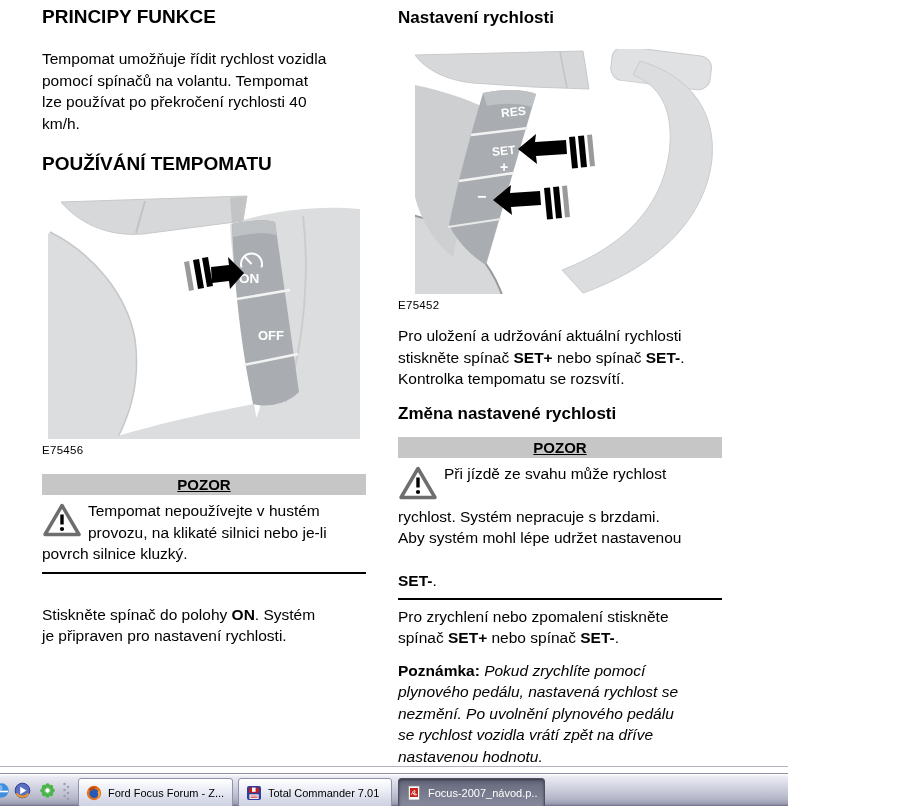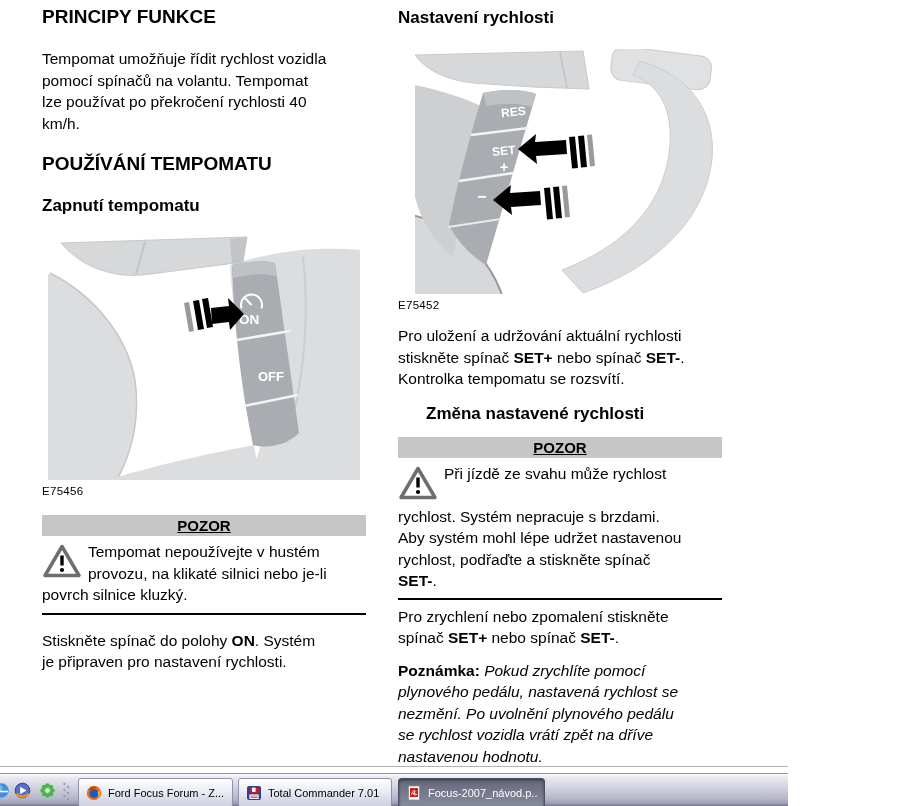--- a/index.html
+++ b/index.html
@@ -10,37 +10,37 @@
   }
   .col { position:absolute; top:0; }
   .col-left  { left:42px;  width:324px; }
   .col-right { left:398px; width:324px; }
   h1.doc-h1 { font-size:19px; line-height:22px; font-weight:bold; }
   .col-left h1.first { margin-top:6px; }
   .col-left h1.second { margin-top:19px; }
   h2.doc-h2 { font-size:17px; line-height:20px; font-weight:bold; }
   .col-left h2 { margin-top:21px; }
   .col-right h2.first { margin-top:8px; }
-  .col-right h2.mid { margin-top:14px;margin-left:28px; }
+  .col-right h2.mid { margin-top:14px; }
   p.body { font-size:15.5px; line-height:21.5px; }
   .col-left p.intro { margin-top:20px; }
   .figure { display:block; }
   .fig1 { margin-top:19px; margin-left:6px; }
   .fig2 { margin-top:21px; margin-left:17px; }
   .caption { font-size:11.5px; line-height:12px; margin-top:1px; letter-spacing:.3px; }
   .warnbar {
     margin-top:18px; height:21px; line-height:21px; text-align:center;
     background:var(--warning-header-bg,#c6c6c6); font-size:15px; font-weight:bold;text-decoration:underline;
   }
   .col-right .warnbar { margin-top:13px; }
   .warnbody { margin-top:5px; font-size:15.5px; line-height:21.5px; overflow:visible; }
   .warn-tri { float:left; width:40px; height:37px; margin:2px 6px 0 0; }
   .rule { border:none; border-top:2px solid #000; margin-top:7px; width:100%; }
   .col-right .rule { margin-top:6px; }
-  p.after-rule { margin-top:15px; }
+  p.after-rule { margin-top:30px; }
   .col-right p.note { margin-top:11px; }
   .col-right p.p3 { margin-top:14px; }
   .col-right p.p4 { margin-top:6px; }
   .b { font-weight:bold; }
   .i { font-style:italic; }
   .figtxt { font-family:"Liberation Sans","DejaVu Sans",sans-serif; font-weight:bold; fill:#fff; }
   
   .win-edge { position:absolute; left:0; top:766px; width:788px; height:1px; background:#b2b2bc; }
   
   .taskbar {
@@ -74,21 +74,20 @@
 </style>
 </head>
 <body>
 
 <div class="screen">
 
   <div class="col col-left">
     <h1 class="doc-h1 first">PRINCIPY FUNKCE</h1>
     <p class="body intro"><span>Tempomat umožňuje řídit rychlost vozidla</span><br><span>pomocí spínačů na volantu. Tempomat</span><br><span>lze používat po překročení rychlosti 40</span><br><span>km/h.</span></p>
     <h1 class="doc-h1 second">POUŽÍVÁNÍ TEMPOMATU</h1>
-    <h2 class="doc-h2">Zapnutí tempomatu</h2>
 
     <div class="figure fig1">
       <svg width="312" height="245" viewBox="0 0 312 245">
         <path d="M182,30 C224,17 264,11 312,15 L312,245 L194,245 C209,227 216,211 212,195 C198,141 185,88 182,30 Z" fill="#dcddde"></path>
         <path d="M255,22 C262,80 256,150 238,208" stroke="#cbccce" fill="none" stroke-width="2"></path>
         <path d="M2,38 C46,60 79,101 87,145 C92,182 85,215 69,245 L0,245 L0,40 Z" fill="#dcddde"></path>
         <path d="M2,38 C46,60 79,101 87,145 C92,182 85,215 69,245" stroke="#c6c7c9" stroke-width="1.5" fill="none"></path>
         <path d="M60,245 C122,226 166,218 206,210 L212,245 Z" fill="#dcddde"></path>
         <path d="M13,8 L199,2 L195,27 L95,40 C58,43 30,28 13,8 Z" fill="#d7d8d9" stroke="#c8c9cb" stroke-width="1"></path>
         <path d="M97,7 L88,39" stroke="#c2c3c5" stroke-width="2"></path>
@@ -171,21 +170,21 @@
 
     <div class="warnbar">POZOR</div>
     <div class="warnbody">
       <span class="warn-tri">
         <svg width="40" height="37" viewBox="0 0 40 37">
           <path d="M20,3.5 L37,32.5 L3,32.5 Z" fill="#fff" stroke="#6e6e6e" stroke-width="3.5" stroke-linejoin="round"></path>
           <rect x="18.3" y="12.5" width="3.4" height="10" fill="#000"></rect>
           <circle cx="20" cy="27" r="2.1" fill="#000"></circle>
         </svg>
       </span>
-      <span><span>Při jízdě ze svahu může rychlost</span><br><br><span>rychlost. Systém nepracuje s brzdami.</span><br><span>Aby systém mohl lépe udržet nastavenou</span><br><span>rychlost, podřaďte a stiskněte spínač</span><br><span class="b">SET-</span><span>.</span></span>
+      <span><span>Při jízdě ze svahu může rychlost</span><br><br><span>rychlost. Systém nepracuje s brzdami.</span><br><span>Aby systém mohl lépe udržet nastavenou</span><br><br><span class="b">SET-</span><span>.</span></span>
     </div>
     <hr class="rule">
     <p class="body p4"><span>Pro zrychlení nebo zpomalení stiskněte</span><br><span>spínač </span><span class="b">SET+</span><span> nebo spínač </span><span class="b">SET-</span><span>.</span></p>
     <p class="body note"><span class="b">Poznámka:</span><span class="i"> Pokud zrychlíte pomocí</span><br><span class="i">plynového pedálu, nastavená rychlost se</span><br><span class="i">nezmění. Po uvolnění plynového pedálu</span><br><span class="i">se rychlost vozidla vrátí zpět na dříve</span><br><span class="i">nastavenou hodnotu.</span></p>
   </div>
 
   <div class="win-edge"></div>
 
   <div class="taskbar">
     <div class="ql ql-ie">

